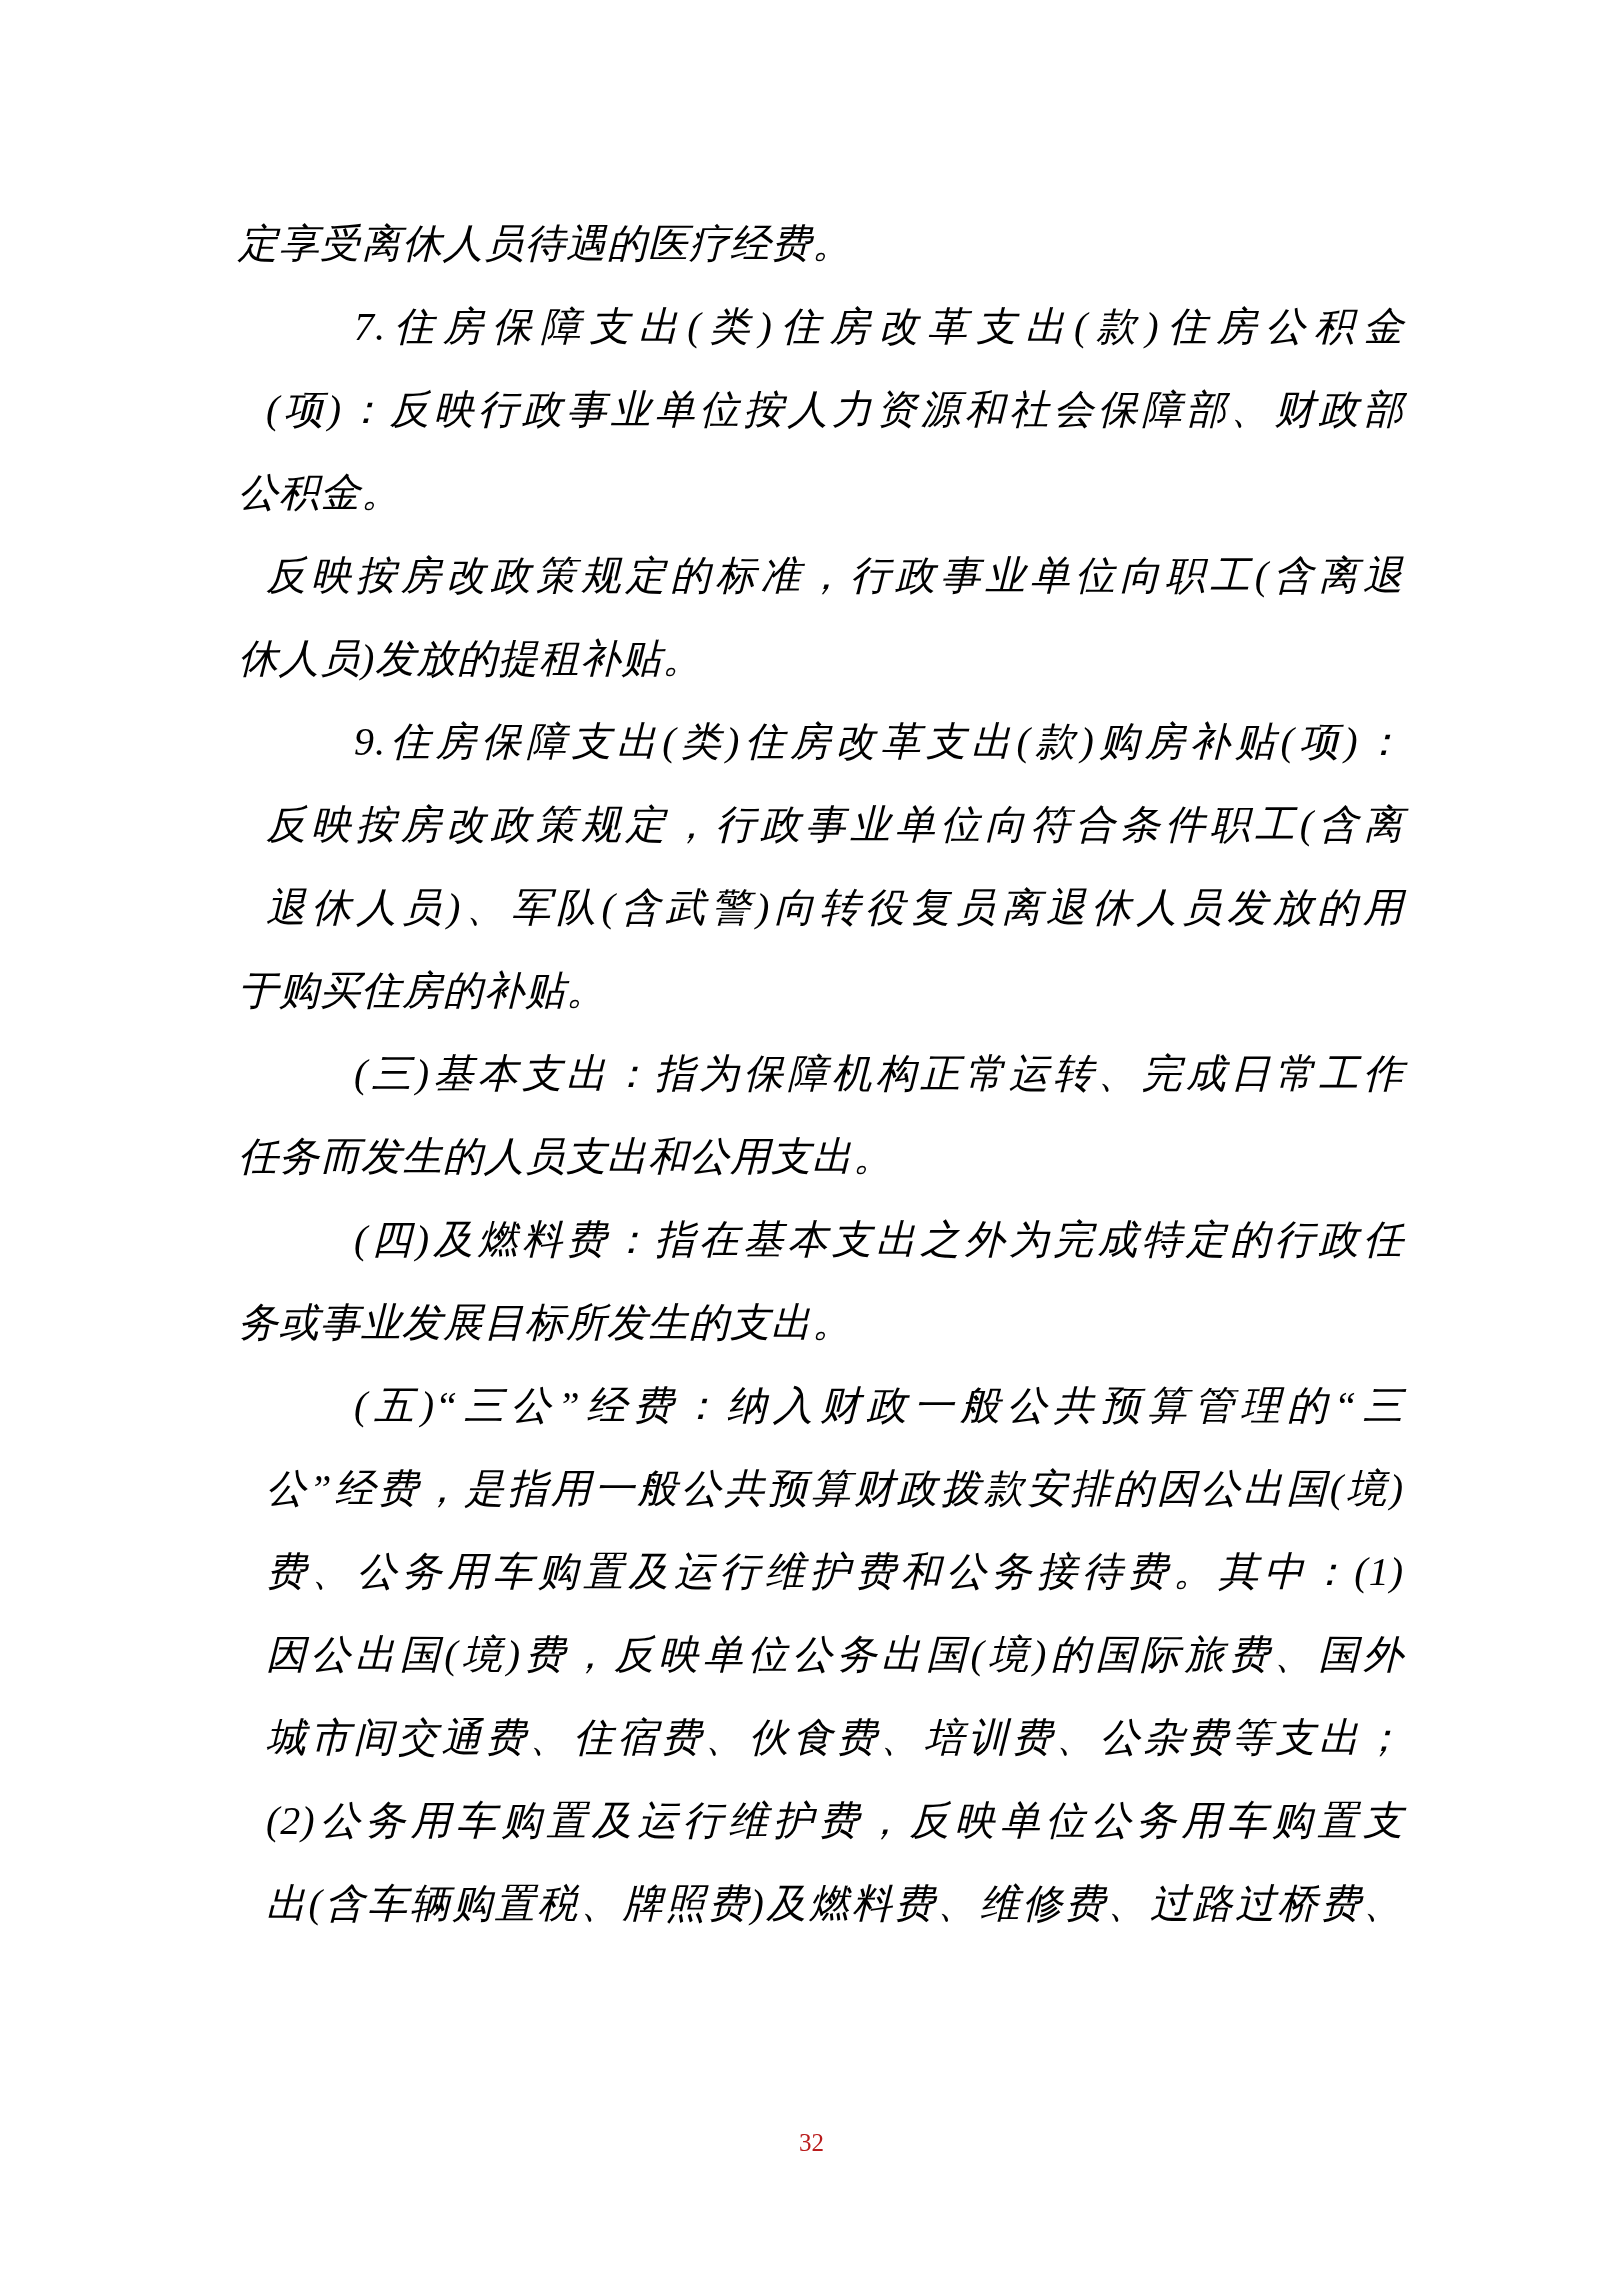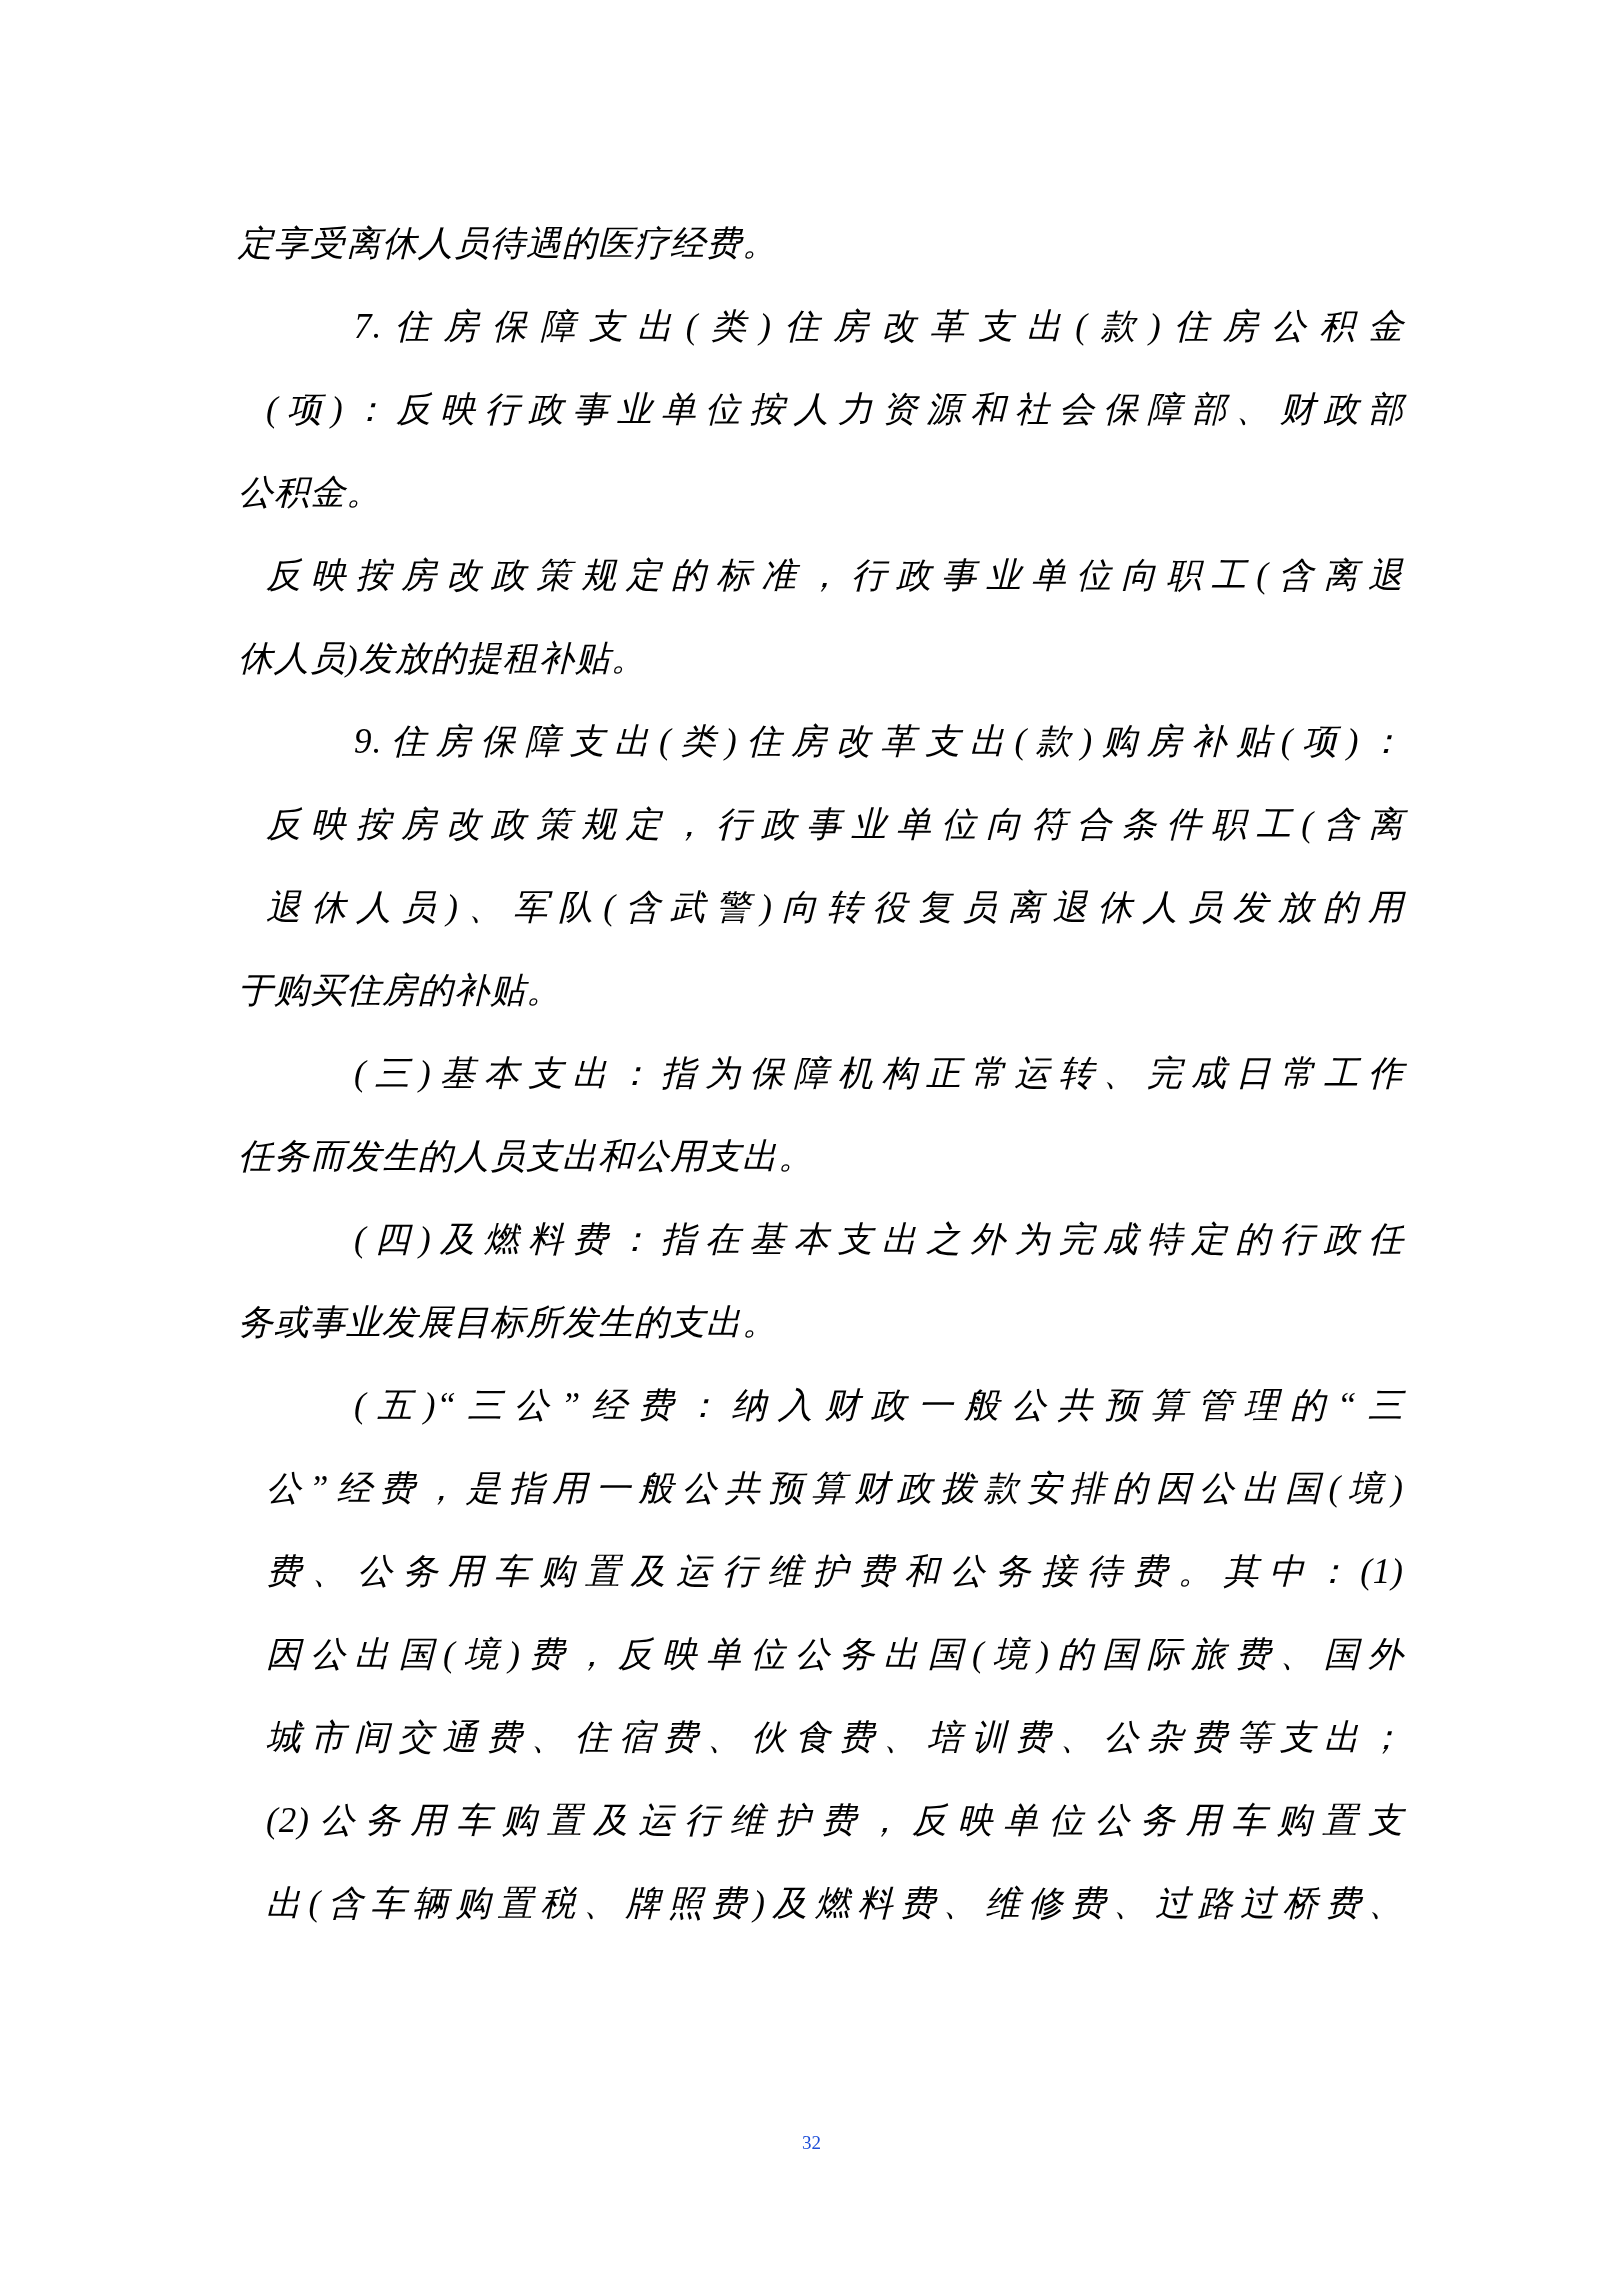--- a/index.html
+++ b/index.html
@@ -19,43 +19,43 @@
     left: 238px;
     top: 202px;
     width: 1166px;
   }
   .line {
     margin: 0;
     padding: 0;
     color: #000000;
     font-family: "Liberation Serif", serif;
     font-style: italic;           
-    font-size: 35px;
+    font-size: 40px;
     line-height: 83px;
     letter-spacing: 1px;
     text-align: left;
   }
   .line.indent {
     text-indent: 88px;           
   }
   .line.justify {
     text-align: justify;
     text-align-last: justify;     
     margin-left: 28px;
   }
   .page-number {
     position: absolute;
     left: 0;
     top: 2129px;
     width: 100%;
     text-align: center;
-    color: #1d4ed8;
+    color: #b91c1c;
     font-family: "Liberation Serif", serif;
     font-style: normal;
-    font-size: 19px;
+    font-size: 25px;
     line-height: 28px;
   }
 </style>
 </head>
 <body>
 
 <div class="page">
   <main class="text-block">
     <p class="line">定享受离休人员待遇的医疗经费。</p>
     <p class="line indent justify">7.住房保障支出(类)住房改革支出(款)住房公积金</p>

